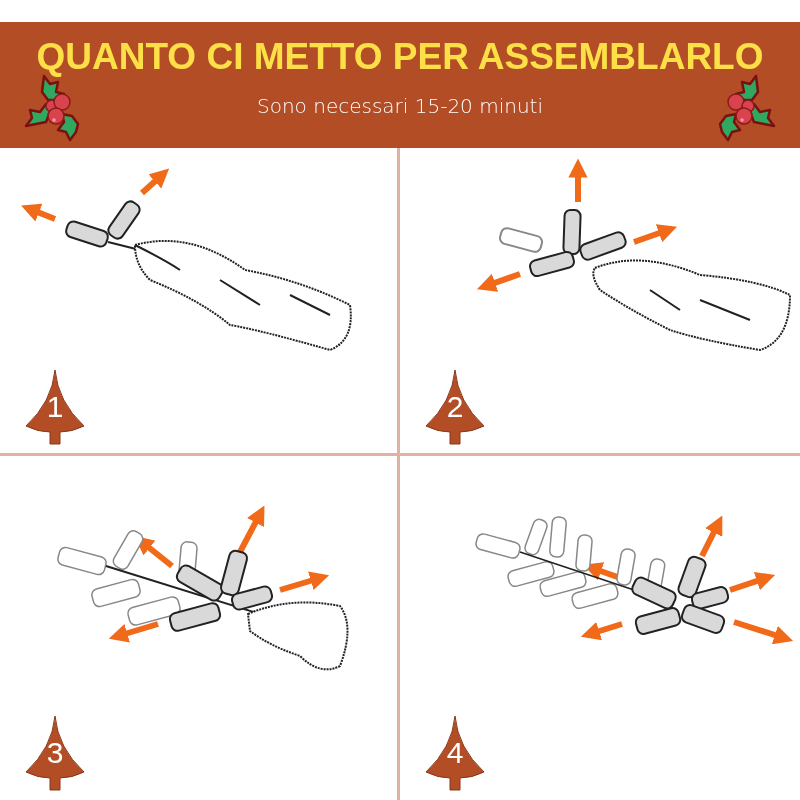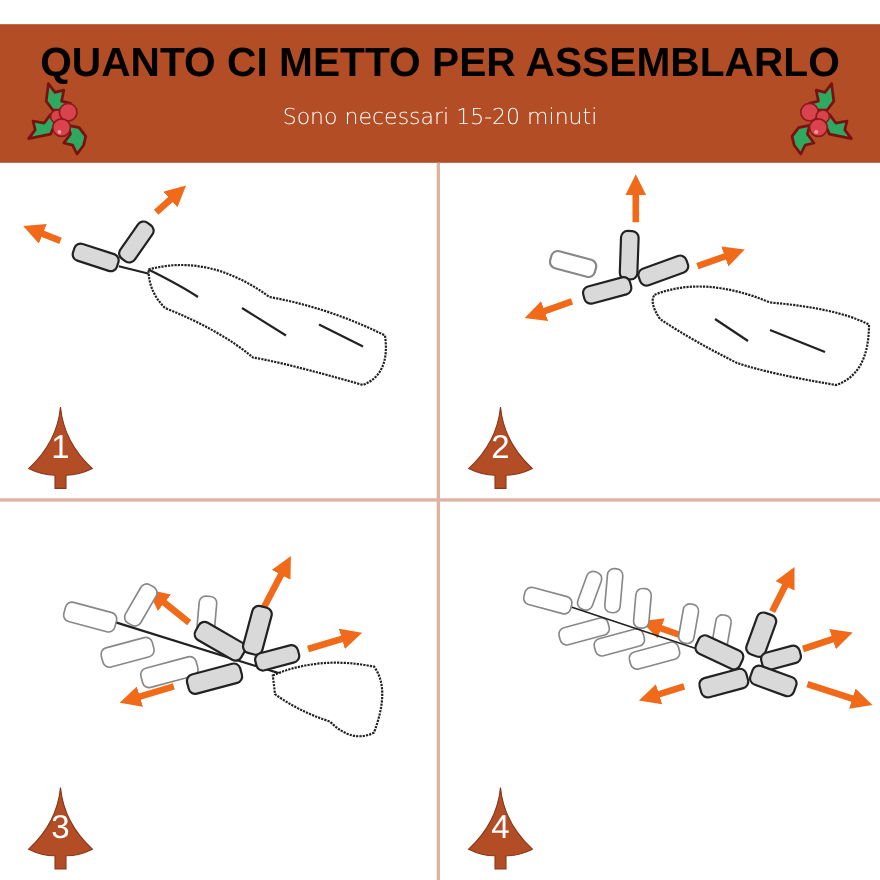--- a/index.html
+++ b/index.html
@@ -1,18 +1,18 @@
 <!DOCTYPE html>
 <html><head>
 <meta charset="utf-8">
 <style>
   *{box-sizing:border-box;margin:0;padding:0;}
   body{width:800px;height:800px;background:#ffffff;position:relative;overflow:hidden;font-family:"DejaVu Sans",sans-serif;}
   .banner{position:absolute;left:0;top:22px;width:800px;height:126px;background:#b34d26;}
-  .title{position:absolute;left:0;top:14px;width:800px;text-align:center;color:#000000;font-family:"Liberation Sans",sans-serif;font-weight:bold;font-size:37px;letter-spacing:0px;}
+  .title{position:absolute;left:0;top:14px;width:800px;text-align:center;color:#fde047;font-family:"Liberation Sans",sans-serif;font-weight:bold;font-size:37px;letter-spacing:0px;}
   .subtitle{position:absolute;left:0;top:72px;width:800px;text-align:center;color:#fff;font-family:"DejaVu Sans",sans-serif;font-size:20px;font-weight:300;}
   .holly{position:absolute;width:76px;height:76px;}
   .vline{position:absolute;left:397px;top:148px;width:3px;height:652px;background:#e0b2a3;}
   .hline{position:absolute;left:0;top:453px;width:800px;height:3px;background:#e0b2a3;}
   .panel{position:absolute;}
   .tree{position:absolute;width:66px;height:78px;}
   .tree svg{position:absolute;left:0;top:0;}
   .tree .num{position:absolute;left:0;top:22px;width:66px;text-align:center;color:#fff;font-family:"Liberation Sans",sans-serif;font-size:30px;}
 </style>
 </head>

